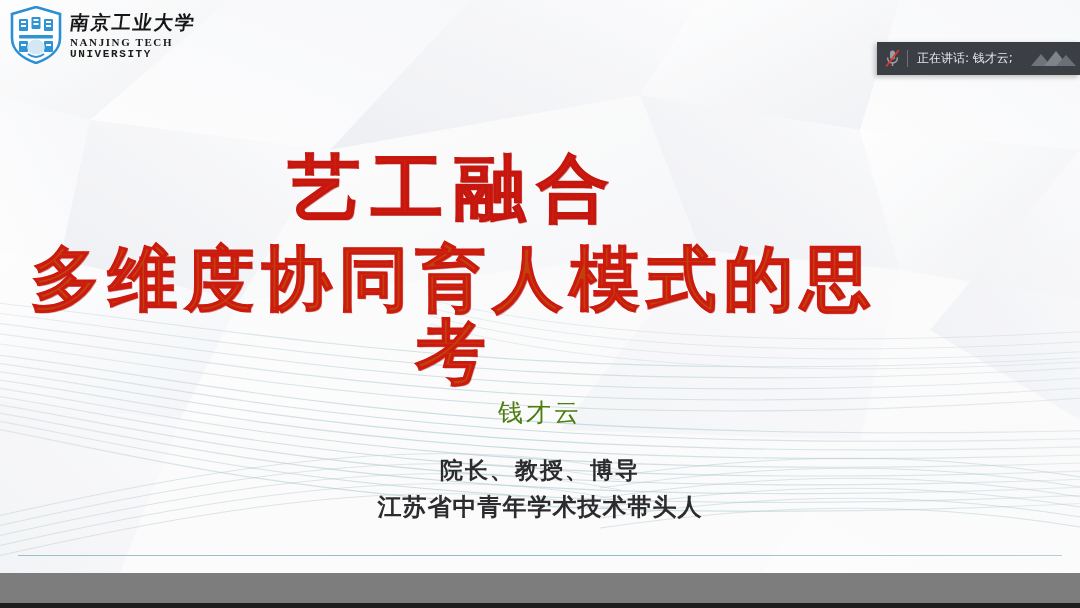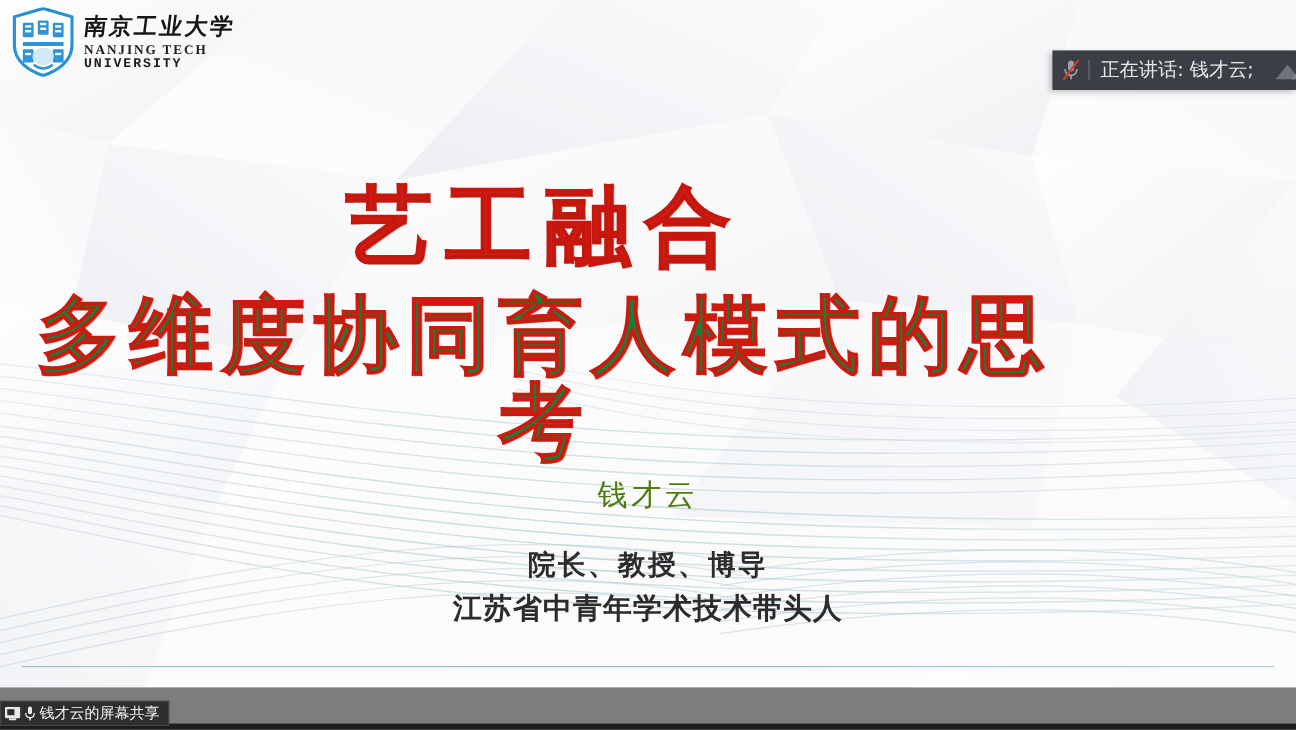--- a/index.html
+++ b/index.html
@@ -59,21 +59,21 @@
   #title-line1 {
     font-family:"DejaVu Serif", serif;
     font-size:72px; font-weight:700; color:#cf1d13;
     letter-spacing:11px; line-height:1.05;
     text-shadow:1px 1px 0 rgba(150,12,6,.45);
     -webkit-text-stroke:1px #c6170e;
   }
   #title-line2 {
     margin-top:16px;
     font-family:"DejaVu Serif", serif;
-    font-size:70px; font-weight:700; color:#15803d;
+    font-size:70px; font-weight:700; color:#c2410c;
     letter-spacing:7px; line-height:1.05;
     text-shadow:1px 1px 0 rgba(150,12,6,.45);
     -webkit-text-stroke:1px #cc1a0f;
   }
 
   
   #presenter-name {
     position:absolute; left:0; top:396px; width:1080px;
     text-align:center;
     font-family:"DejaVu Sans", sans-serif;
@@ -108,21 +108,21 @@
   }
   #mic-muted-icon {
     width:30px; height:33px;
     display:flex; align-items:center; justify-content:center; flex:none;
   }
   #speaker-divider {
     width:1px; height:17px; background:#6c7078; flex:none; margin-right:9px;
   }
   #speaker-text {
     color:#e7e8ea; font-family:"DejaVu Sans", sans-serif;
-    font-size:16px; white-space:nowrap; flex:none;
+    font-size:12px; white-space:nowrap; flex:none;
   }
   #video-placeholder {
     margin-left:9px; width:60px; height:33px; flex:none;
   }
 
   
   #taskbar {
     position:absolute; left:0; top:573px; width:1080px; height:30px;
     background:#7d7d7d;
   }
@@ -302,31 +302,14 @@
         <polygon points="9,24 19,12 29,24" fill="#6f747c"></polygon>
         <polygon points="22,24 34,9 46,24" fill="#7f848c"></polygon>
         <polygon points="34,24 44,13 54,24" fill="#6a6f77"></polygon>
       </svg>
     </div>
   </div>
 
   <div id="taskbar"></div>
   <div id="taskbar-bottom-edge"></div>
 
-  <div id="share-indicator">
-    <span class="si-icon">
-      <svg width="13" height="12" viewBox="0 0 13 12">
-        <rect x="0.5" y="0.5" width="12" height="8.5" rx="1" fill="#e8e8e8" stroke="#e8e8e8"></rect>
-        <rect x="2" y="2" width="6" height="5" fill="#2e2e2e"></rect>
-        <rect x="3.5" y="9.6" width="6" height="1.6" fill="#e8e8e8"></rect>
-      </svg>
-    </span>
-    <span class="si-icon">
-      <svg width="10" height="13" viewBox="0 0 10 13">
-        <rect x="3.3" y="0.8" width="3.4" height="6.4" rx="1.7" fill="#e8e8e8"></rect>
-        <path d="M1.4 6.2 C1.4 8.8 3.1 10.1 5 10.1 C6.9 10.1 8.6 8.8 8.6 6.2" fill="none" stroke="#e8e8e8" stroke-width="1.1"></path>
-        <rect x="4.4" y="9.9" width="1.2" height="2.5" fill="#e8e8e8"></rect>
-      </svg>
-    </span>
-    <span class="si-label">钱才云的屏幕共享</span>
-  </div>
 
 </div>
 
 </body></html>

